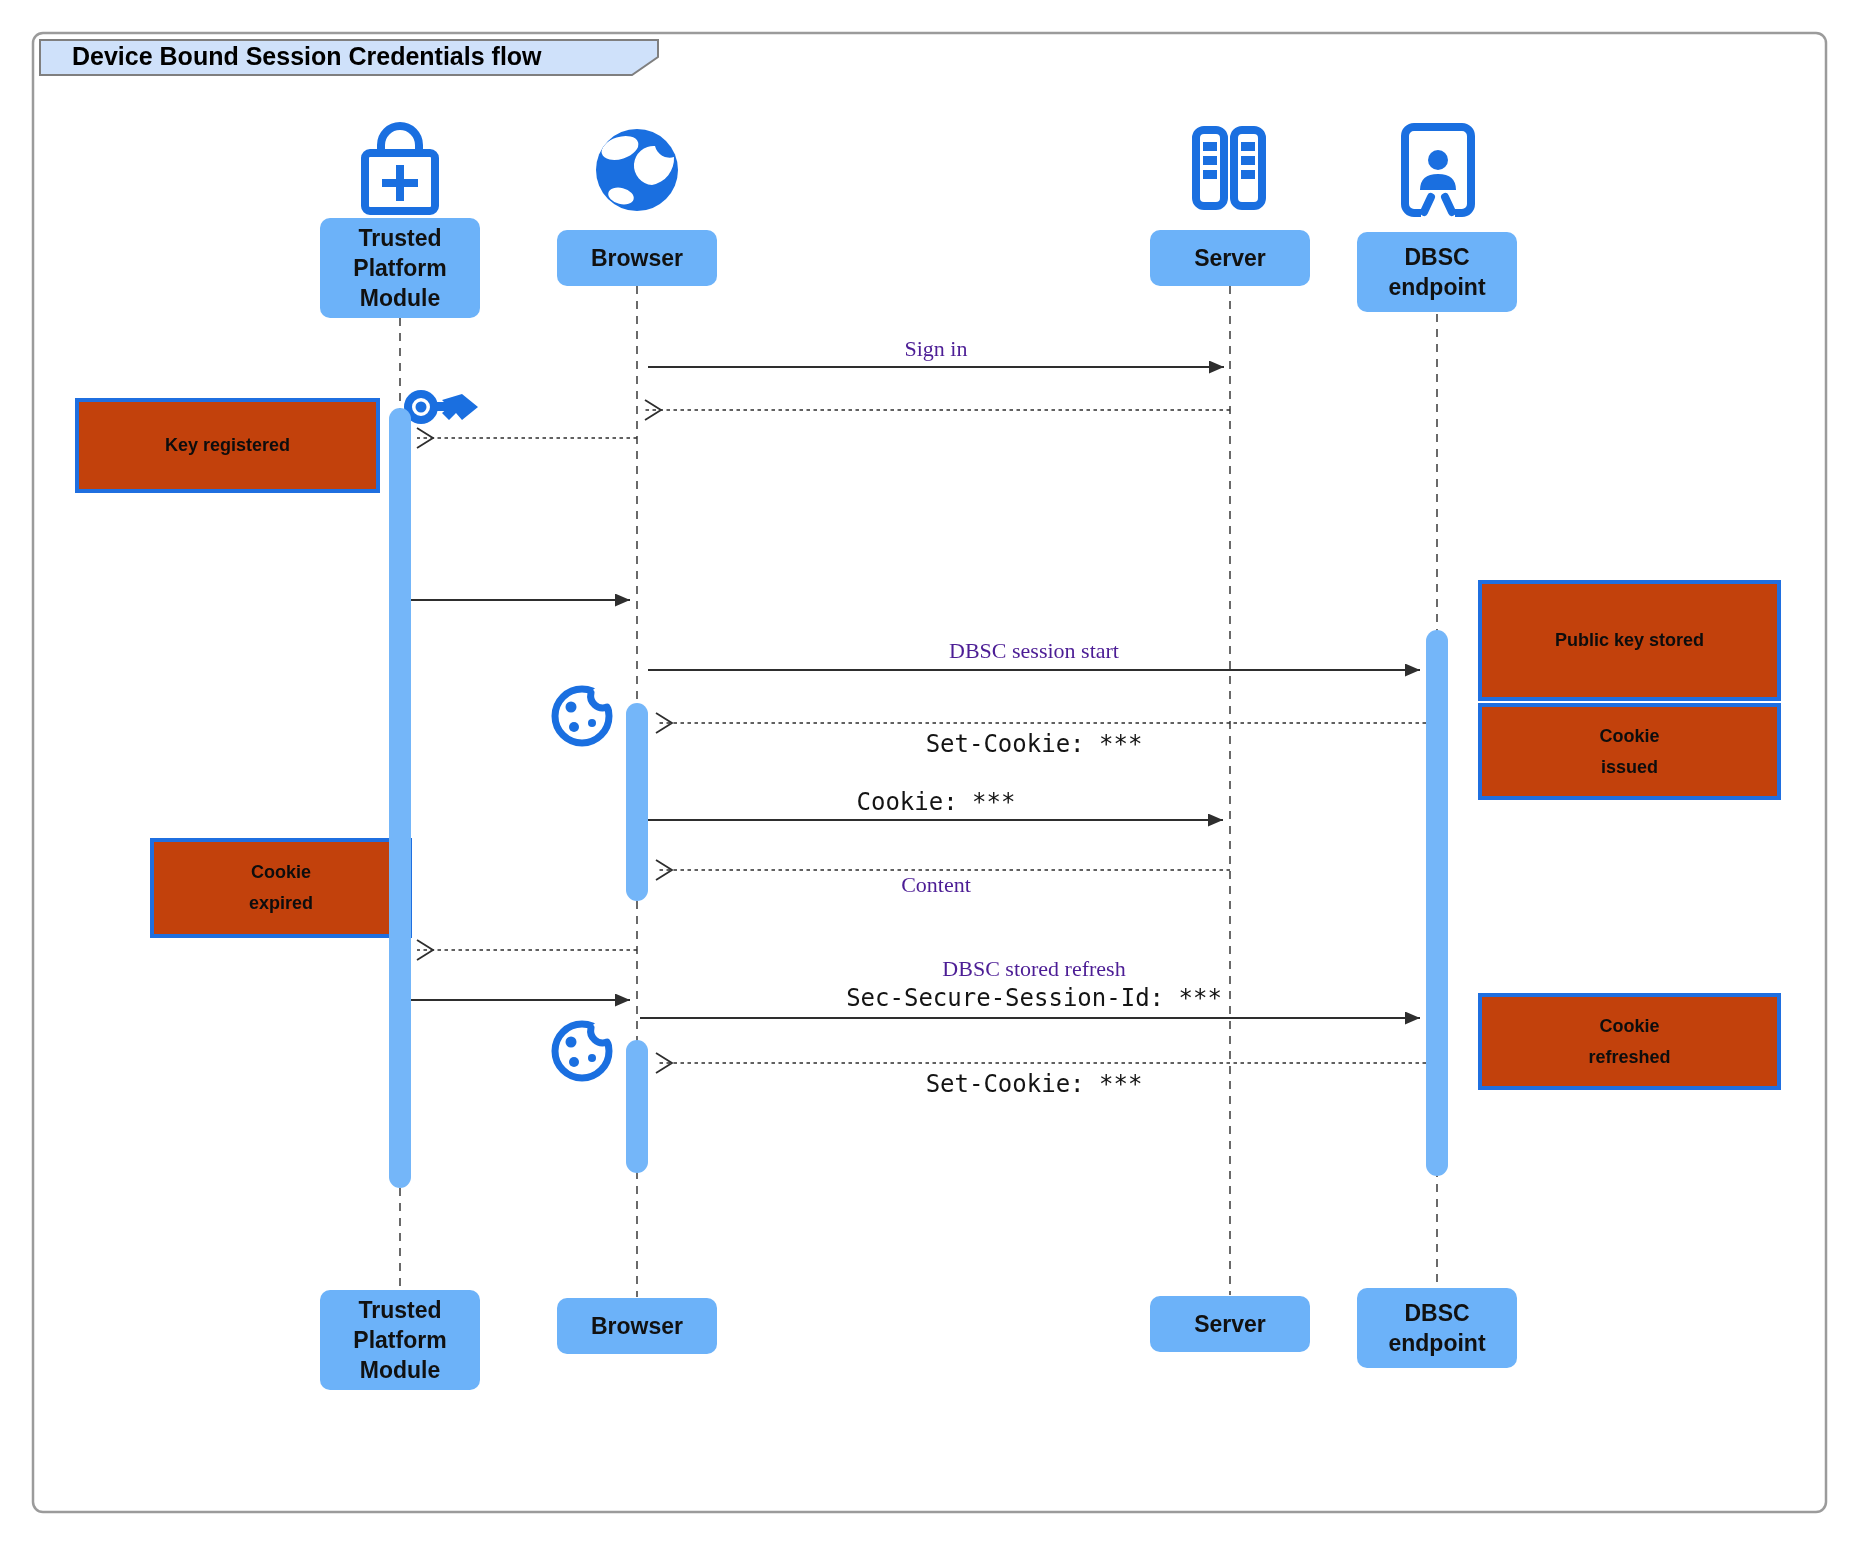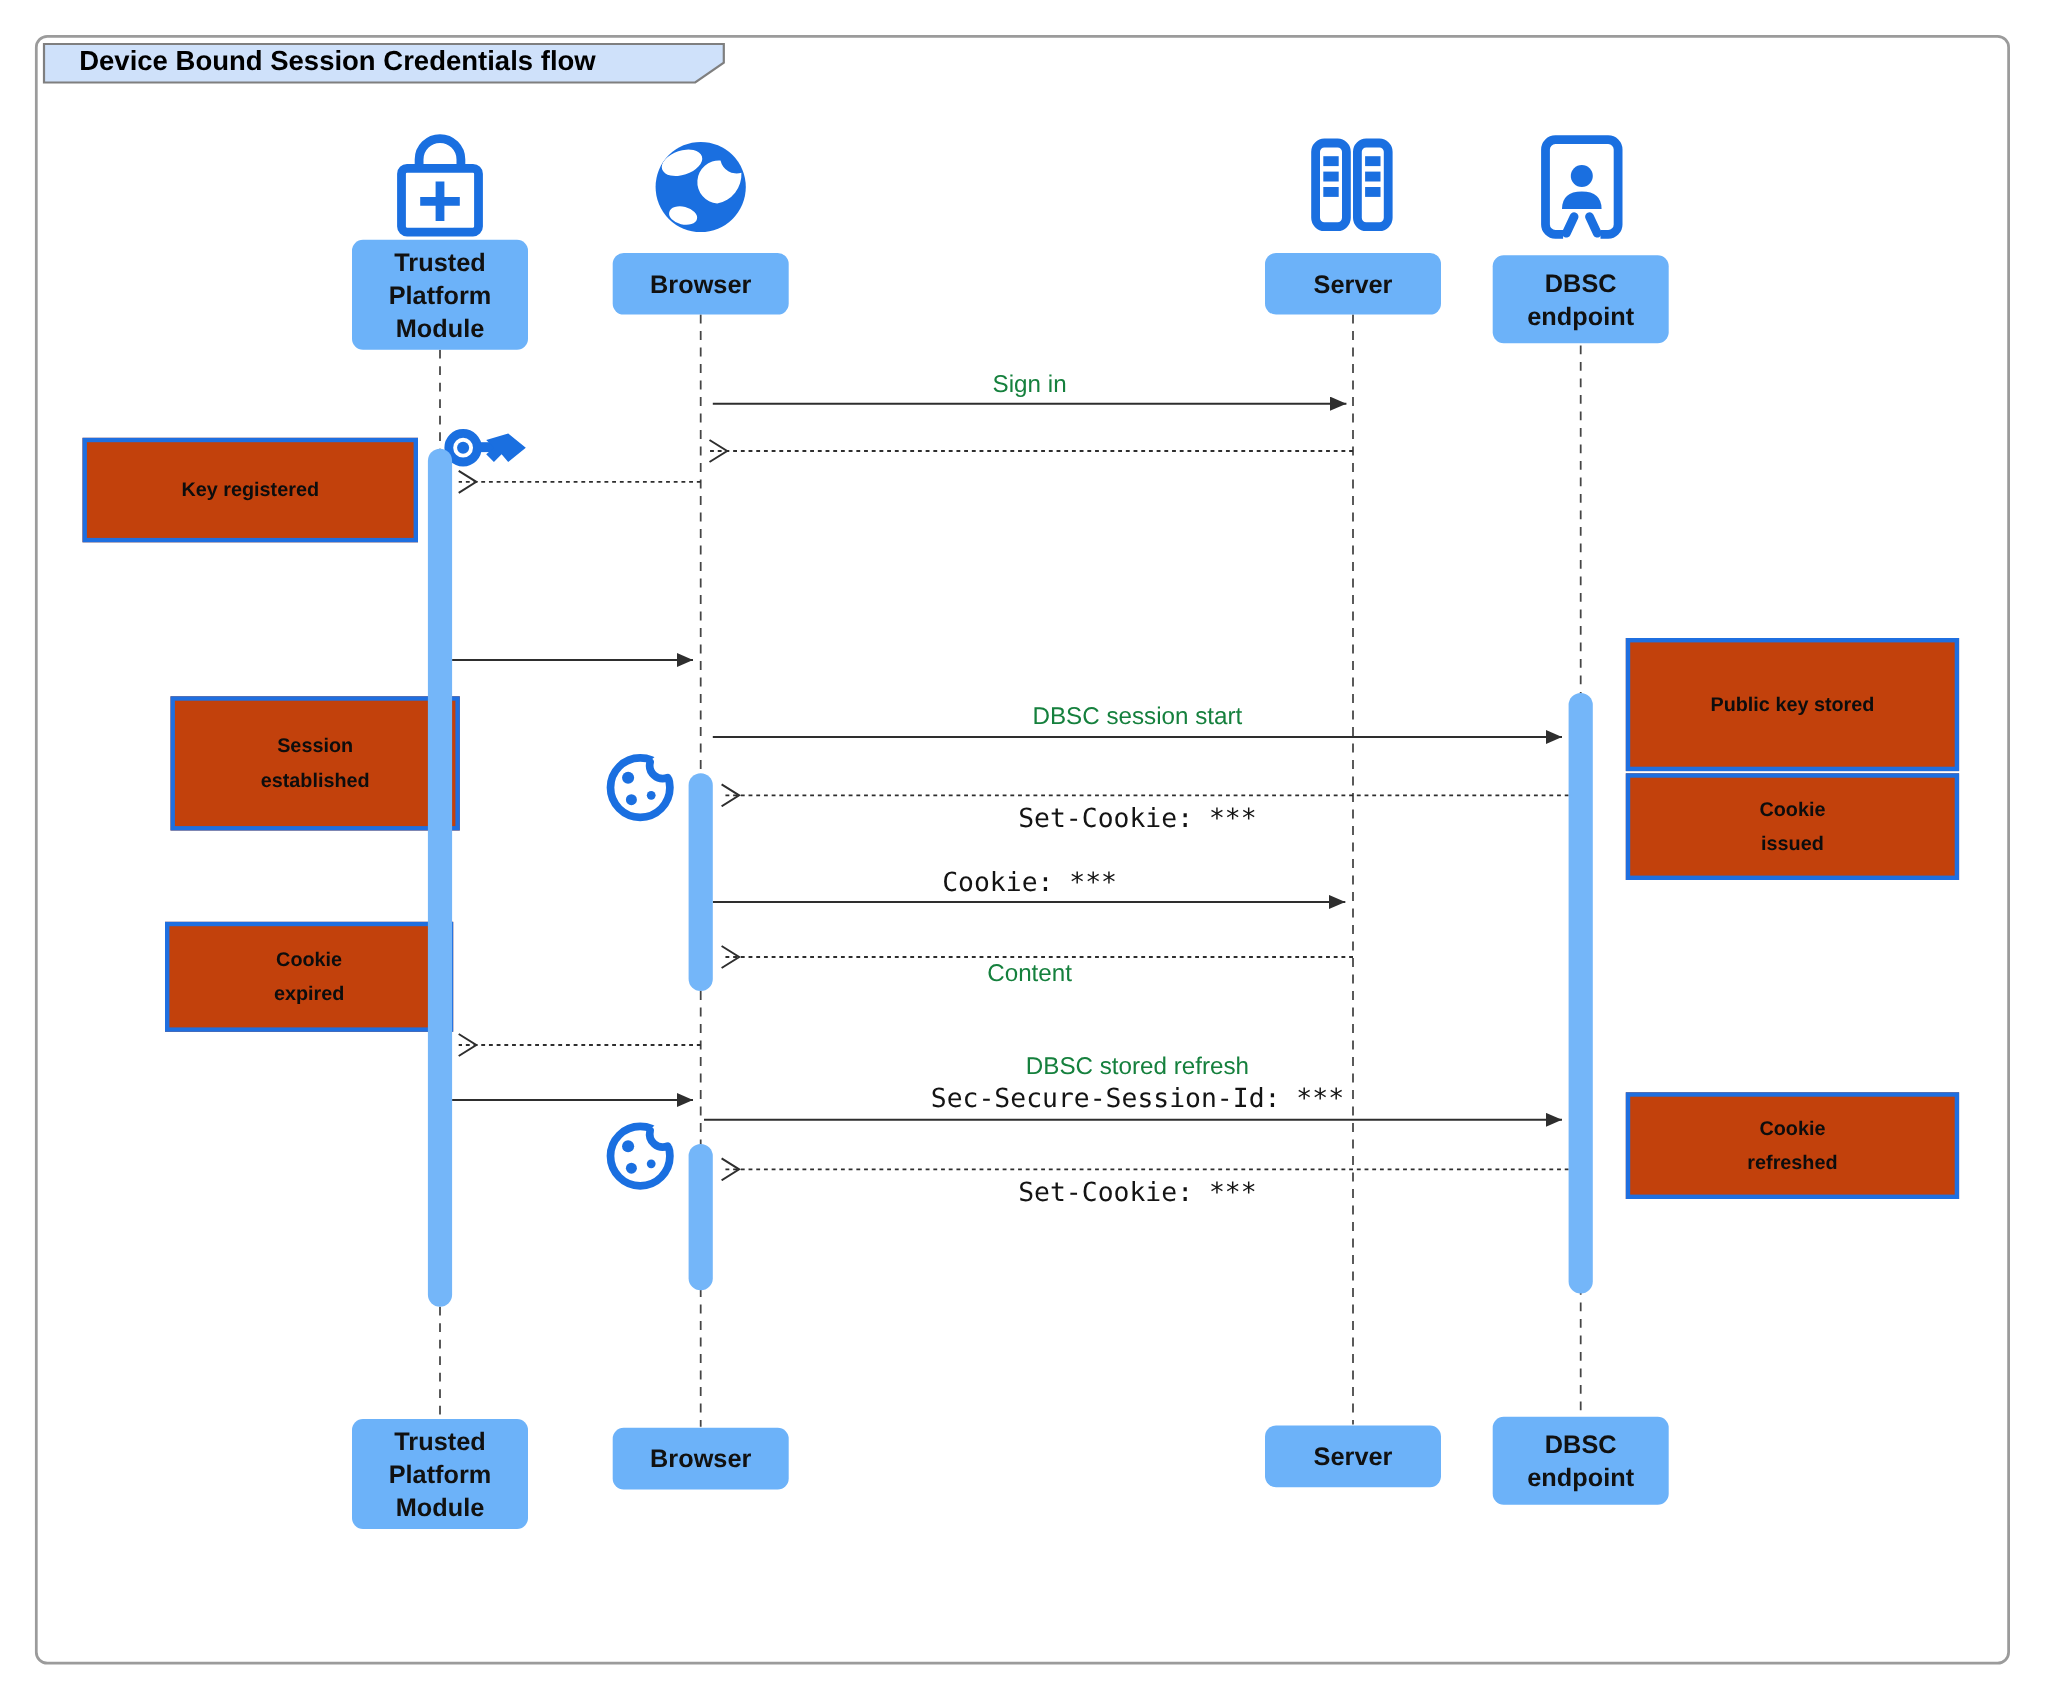--- a/index.html
+++ b/index.html
@@ -8,21 +8,21 @@
   svg.layer{position:absolute;left:0;top:0;z-index:1;}
   .title{position:absolute;left:56px;top:42px;z-index:4;font-weight:bold;font-size:25px;color:#000;margin-left:16px;}
   .pbox{position:absolute;z-index:2;background:#6cb2f9;border-radius:10px;
         display:flex;align-items:center;justify-content:center;text-align:center;
         font-weight:bold;font-size:23px;line-height:30px;color:#111;white-space:pre-line;}
   .note{position:absolute;z-index:2;background:#c2410c;border:4px solid #1f6fe0;
         box-sizing:border-box;display:flex;align-items:center;justify-content:center;
         text-align:center;font-weight:bold;font-size:18px;line-height:31px;color:#0d0d0d;white-space:pre-line;}
   .bar{position:absolute;z-index:3;width:22px;background:#74b6f9;border-radius:11px;}
   .mlabel{position:absolute;z-index:2;transform:translateX(-50%);font-size:22px;
-          color:#15803d;white-space:nowrap;}
+          color:#4c1d95;white-space:nowrap;font-family:Liberation Serif, serif;}
   .mono{font-family:"DejaVu Sans Mono",monospace;font-size:24px;color:#141414;}
 </style>
 </head>
 <body>
 
 <div id="stage">
 
   <svg class="layer" width="1859" height="1546" viewBox="0 0 1859 1546">
     <defs>
       <marker id="mFilled" markerUnits="userSpaceOnUse" markerWidth="17" markerHeight="14" refX="15" refY="6.5" orient="auto">
@@ -128,22 +128,20 @@
 
   <div class="pbox" style="left:320px;top:1290px;width:160px;height:100px;">Trusted
 Platform
 Module</div>
   <div class="pbox" style="left:557px;top:1298px;width:160px;height:56px;">Browser</div>
   <div class="pbox" style="left:1150px;top:1296px;width:160px;height:56px;">Server</div>
   <div class="pbox" style="left:1357px;top:1288px;width:160px;height:80px;">DBSC
 endpoint</div>
 
   <div class="note" style="left:75px;top:398px;width:305px;height:95px;">Key registered</div>
-  <div class="note" style="left:155px;top:633px;width:263px;height:122px;">Session
-established</div>
   <div class="note" style="left:150px;top:838px;width:262px;height:100px;">Cookie
 expired</div>
   <div class="note" style="left:1478px;top:580px;width:303px;height:121px;">Public key stored</div>
   <div class="note" style="left:1478px;top:703px;width:303px;height:97px;">Cookie
 issued</div>
   <div class="note" style="left:1478px;top:993px;width:303px;height:97px;">Cookie
 refreshed</div>
 
   <div class="bar" style="left:389px;top:408px;height:780px;"></div>
   <div class="bar" style="left:626px;top:703px;height:198px;"></div>

